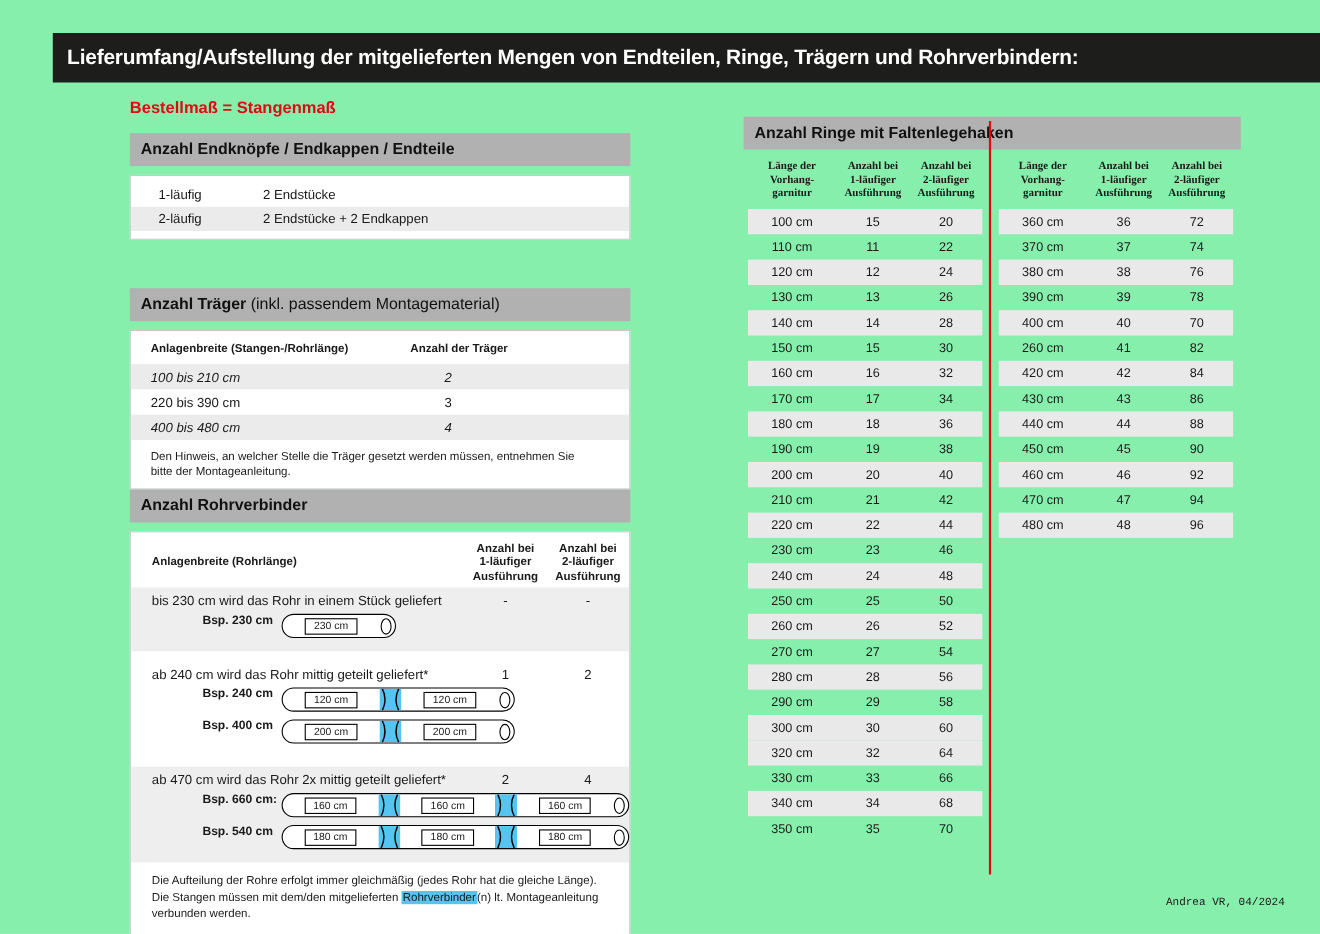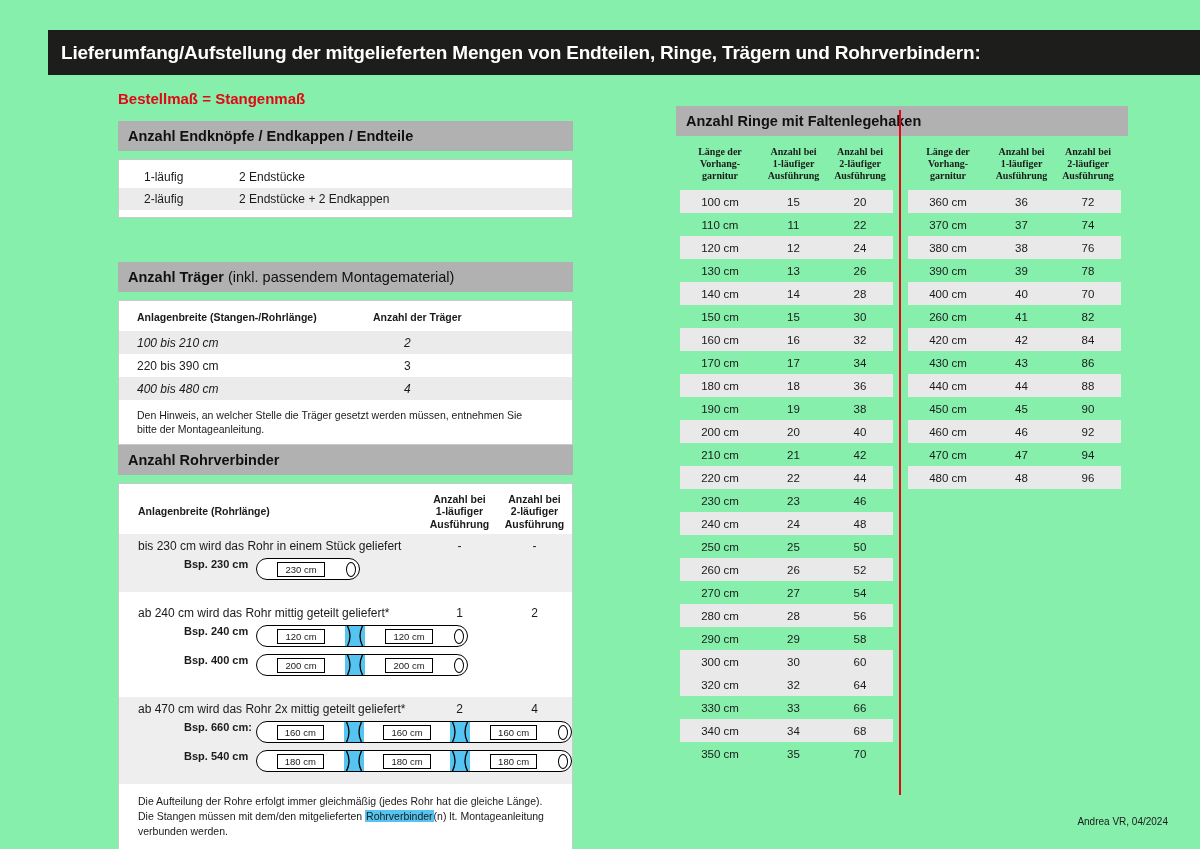--- a/index.html
+++ b/index.html
@@ -67,21 +67,21 @@
   
   .ring-tables { display:flex; gap:15px; padding-left:4px; margin-top:10px; }
   .ring-table { width:213px; }
   .ring-head { display:grid; grid-template-columns:80px 67px 66px; margin-bottom:8px; }
   .ring-hcell { text-align:center; font-size:10px; font-weight:bold; white-space:pre-line; line-height:1.2;font-family:Liberation Serif, serif; }
   .ring-row { display:grid; grid-template-columns:80px 67px 66px; height:23px; align-items:center; }
   .ring-row.shade { background:#e9e9e9; }
   .ring-cell { text-align:center; font-size:11.5px; }
 
   .red-divider { position:absolute; left:899px; top:110px; width:2px; height:685px; background:#e30613; }
-  .footer { position:absolute; right:32px; top:816px; font-size:10px; color:#1a1a1a; }
+  .footer { position:absolute; right:32px; top:816px; font-size:10px; color:#1a1a1a;font-family:Liberation Mono, monospace; }
 </style>
 </head>
 <body>
 
 <div class="page">
 
   <div class="topbar">
     <span>Lieferumfang/Aufstellung der mitgelieferten Mengen von Endteilen, Ringe, Trägern und Rohrverbindern:</span>
   </div>
 

